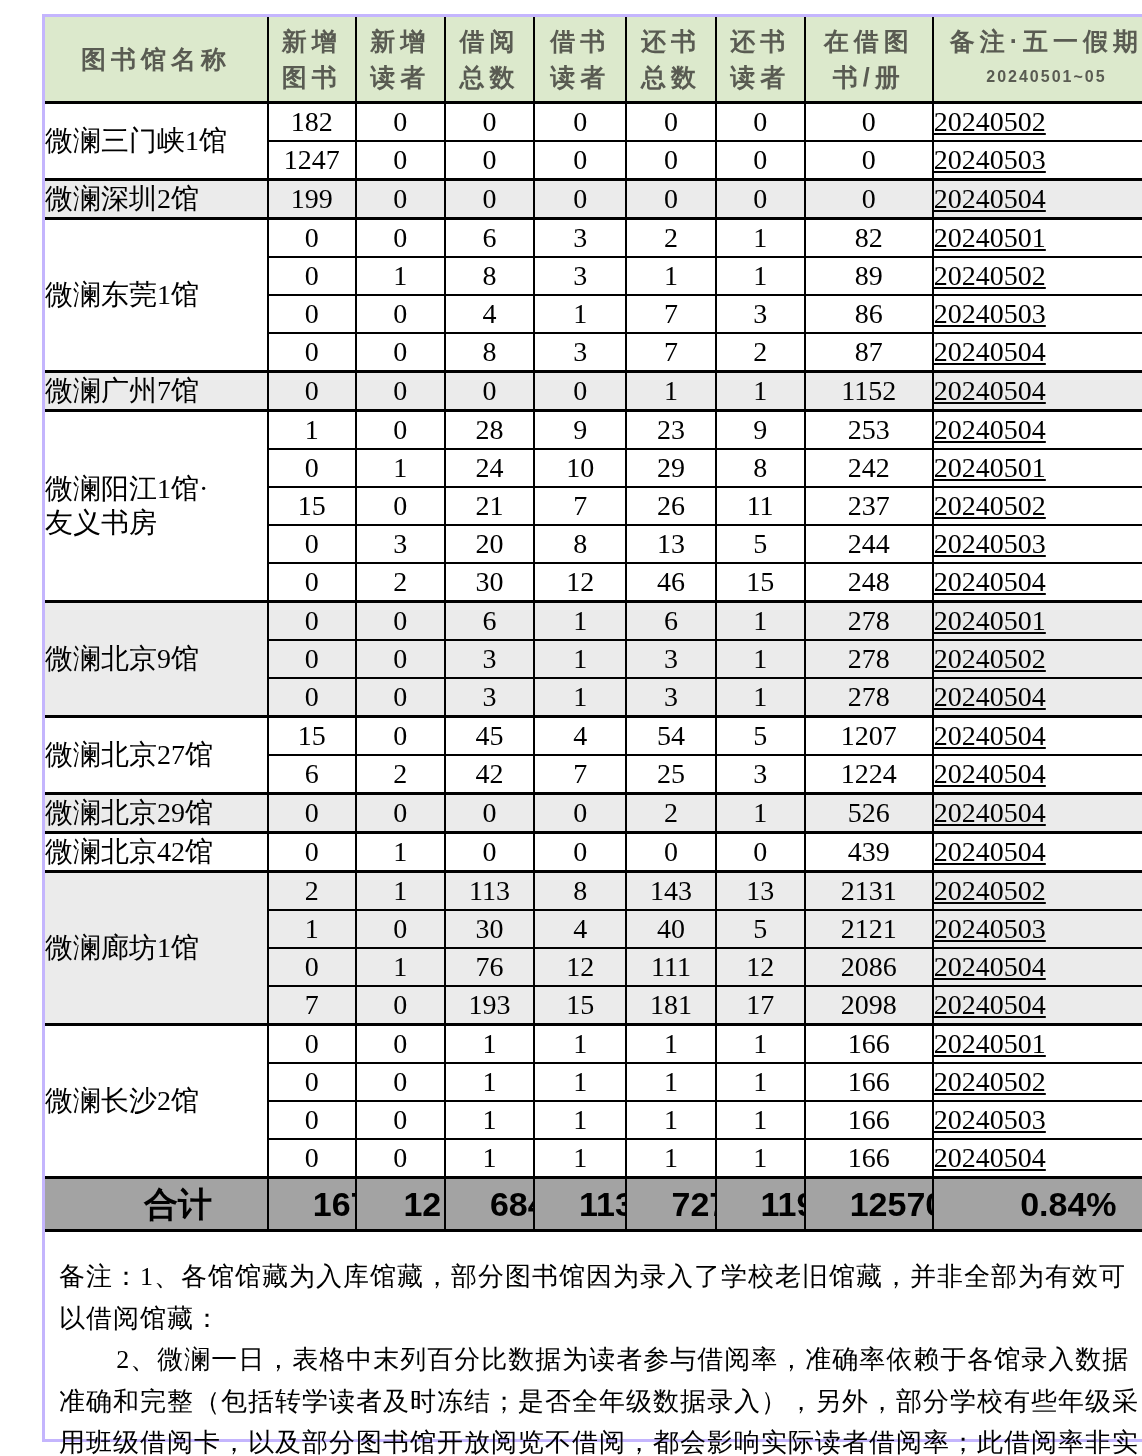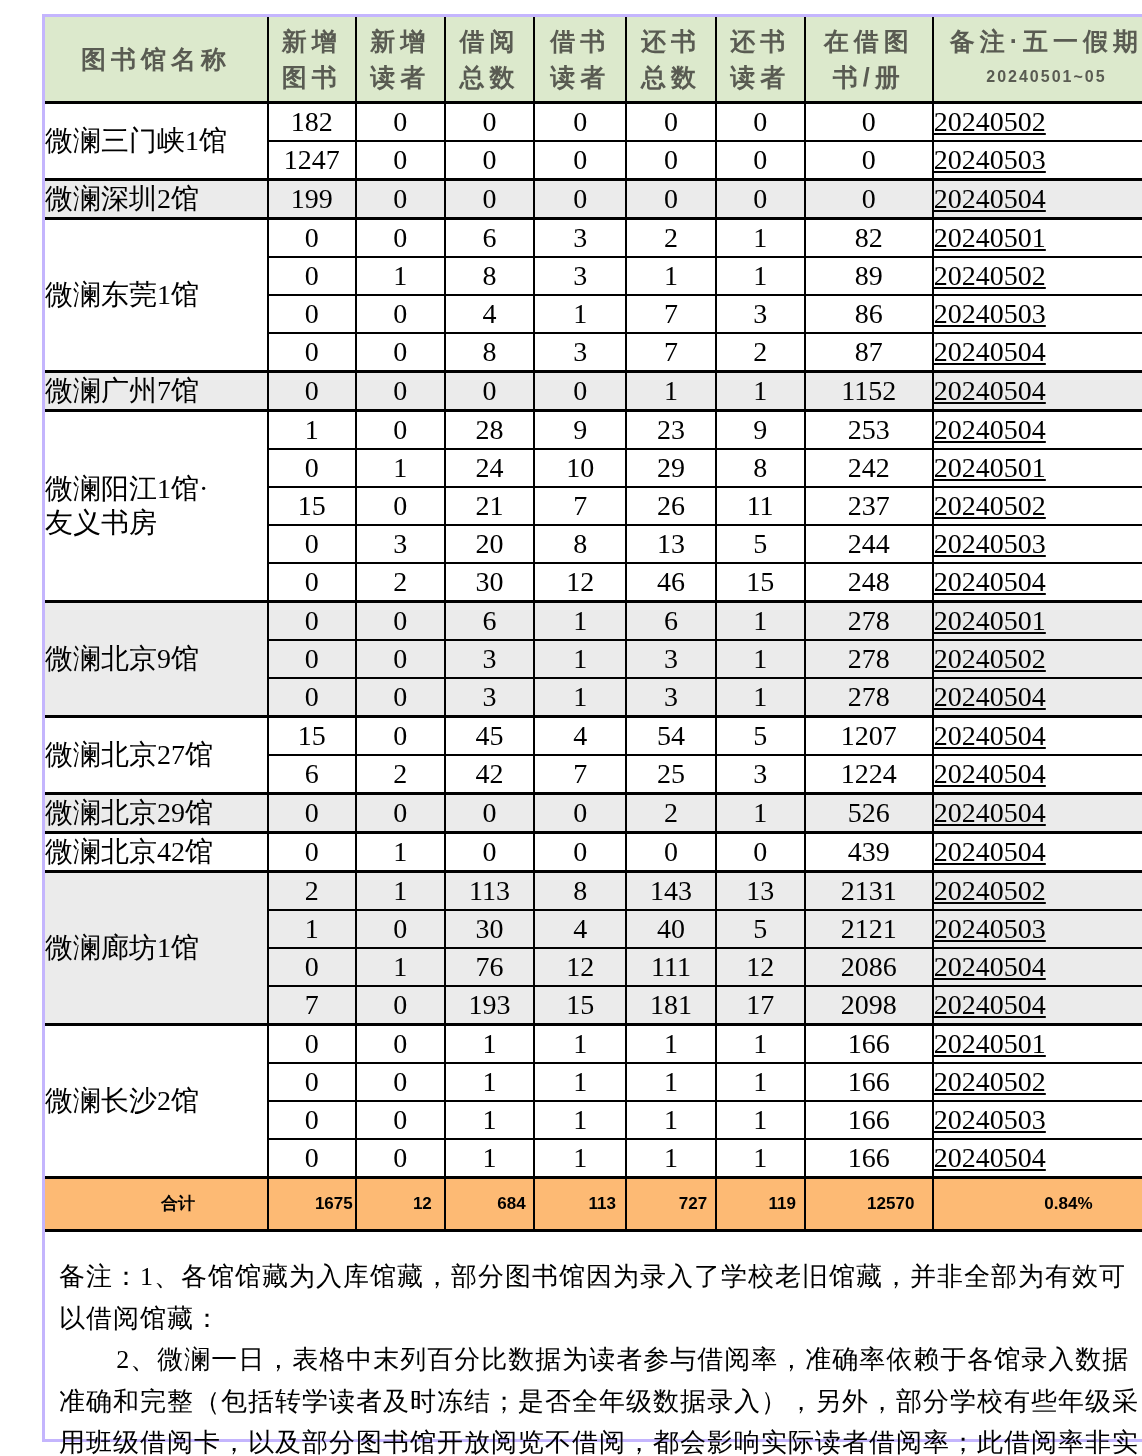--- a/index.html
+++ b/index.html
@@ -27,22 +27,22 @@
   
   .stats tbody td{height:36px;padding:0;font-size:28px;line-height:34px;vertical-align:middle;}
   tr.inner td{border-top-width:1px;}
   tr.group-start td{border-top-width:3px;}
   tr.stripe td{background:#ebebeb;}
   td.name-cell{text-align:left;white-space:pre-line;font-size:28px;}
   td.num-cell{text-align:center;}
   td.date-cell{padding-right:12px;text-decoration:underline;}
   
   tr.total-row td{
-    height:50px;background:#fdba74;border-top-width:3px;border-bottom-width:3px;
-    font-family:"Liberation Sans","DejaVu Sans",sans-serif;font-weight:bold;font-size:17px;padding-left:44px;
+    height:50px;background:#a3a3a3;border-top-width:3px;border-bottom-width:3px;
+    font-family:"Liberation Sans","DejaVu Sans",sans-serif;font-weight:bold;font-size:34px;padding-left:44px;
   }
   td.total-label{text-align:center;font-size:27px;}
   td.total-num{text-align:center;padding-right:10px;}
   td.total-pct{text-align:center;}
   
   .notes{
     border-top:3px solid #000;padding:24px 14px 0 14px;
     font-size:26px;line-height:1.6;letter-spacing:1px;
   }
   .notes p{margin:0;}

